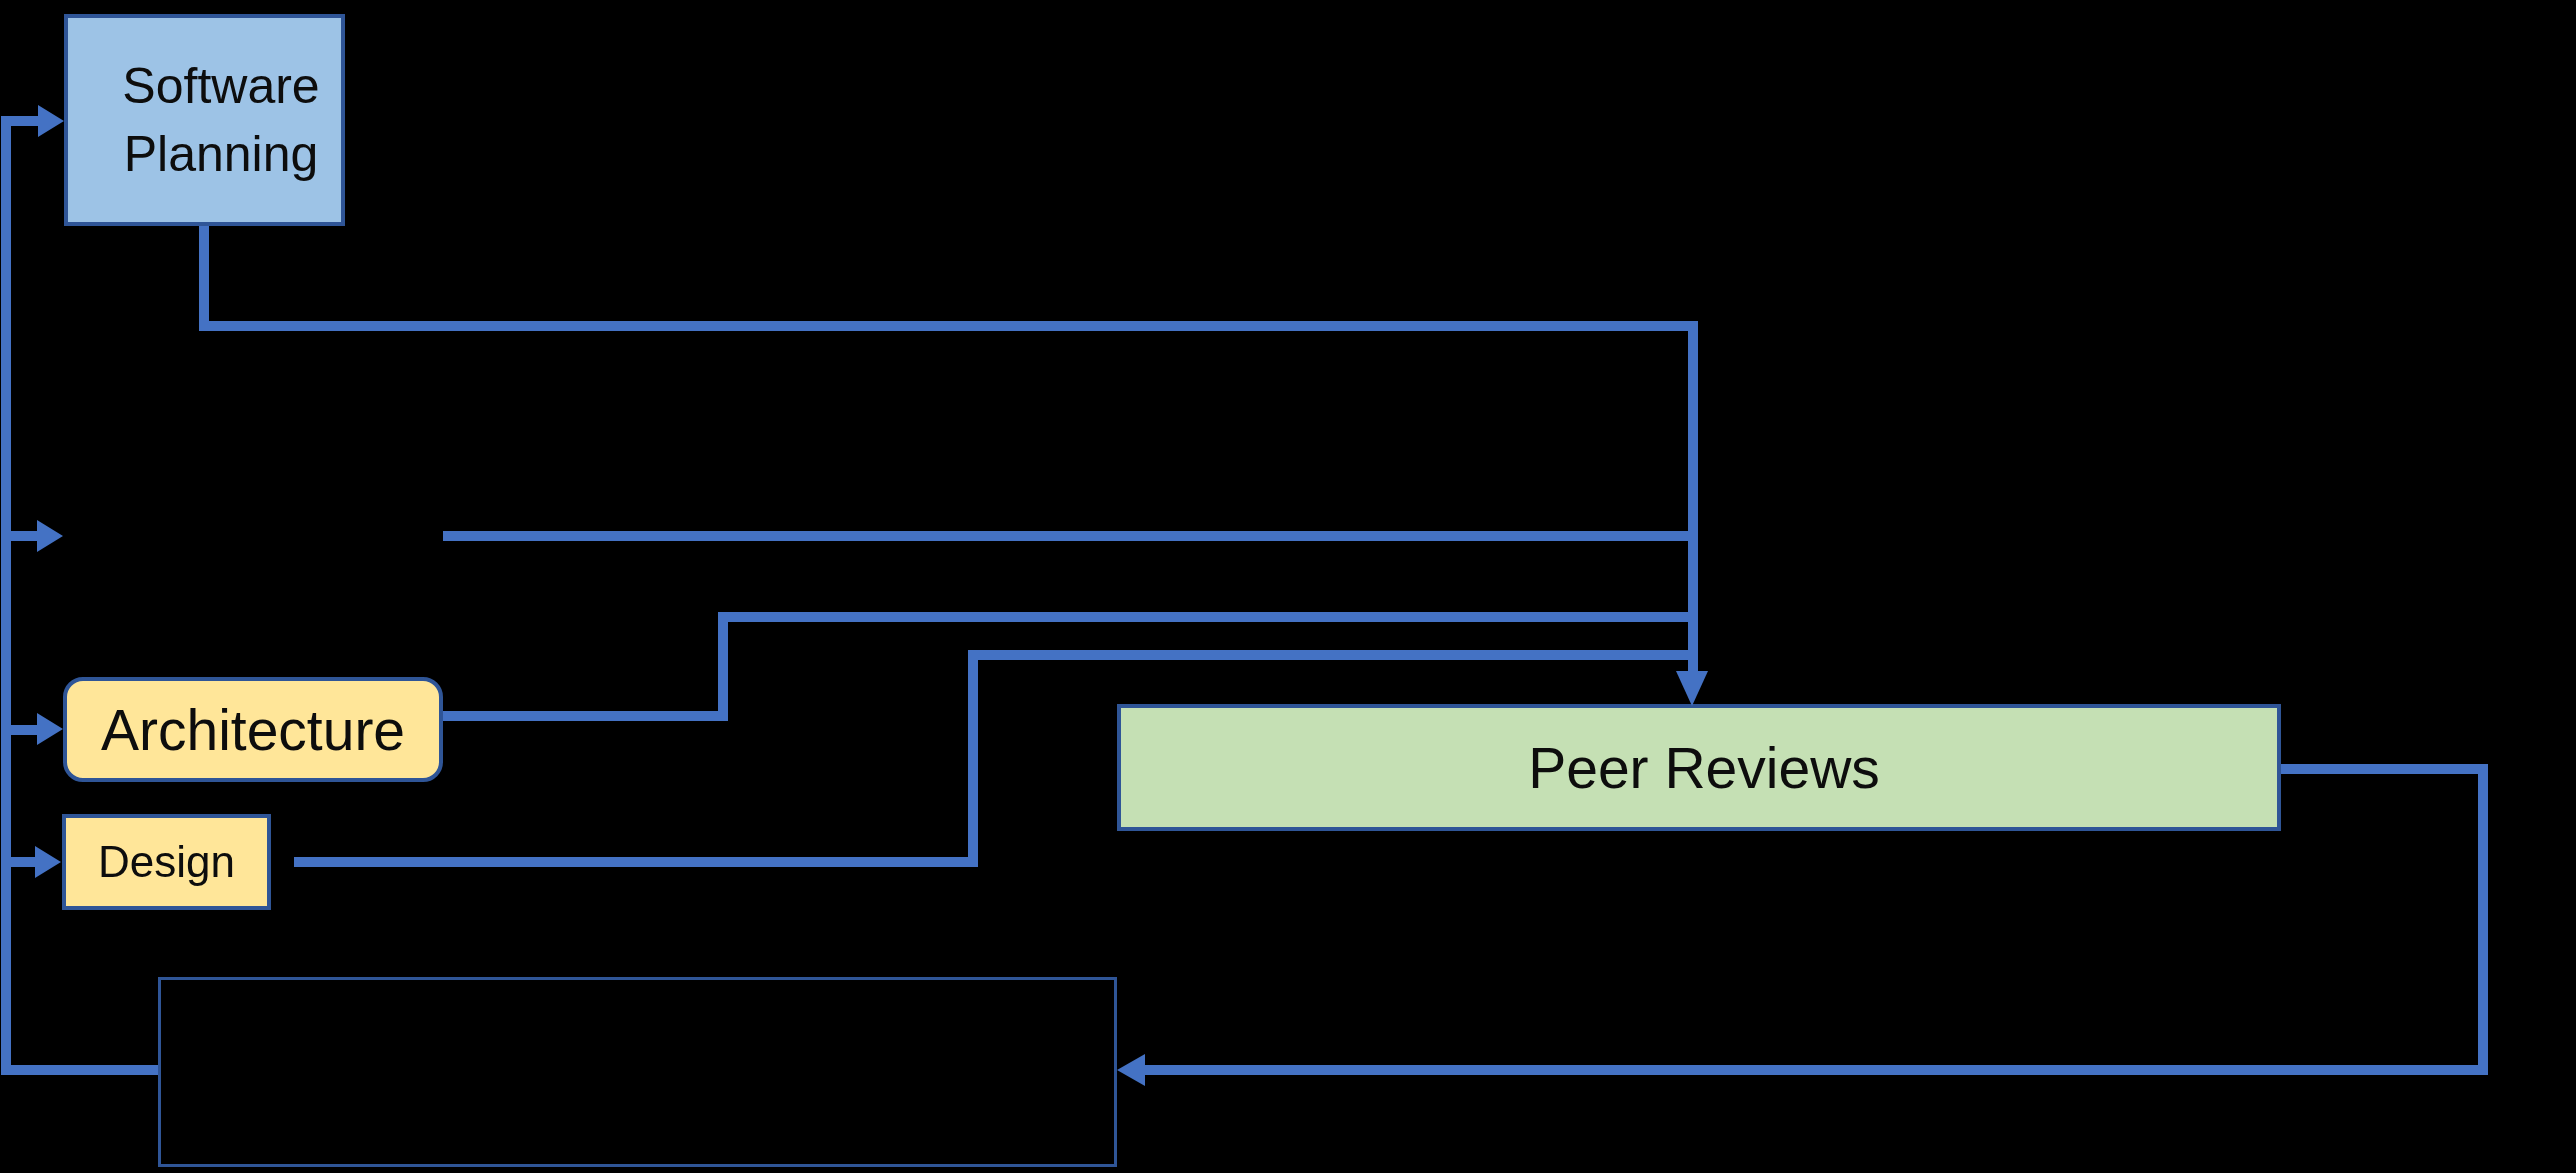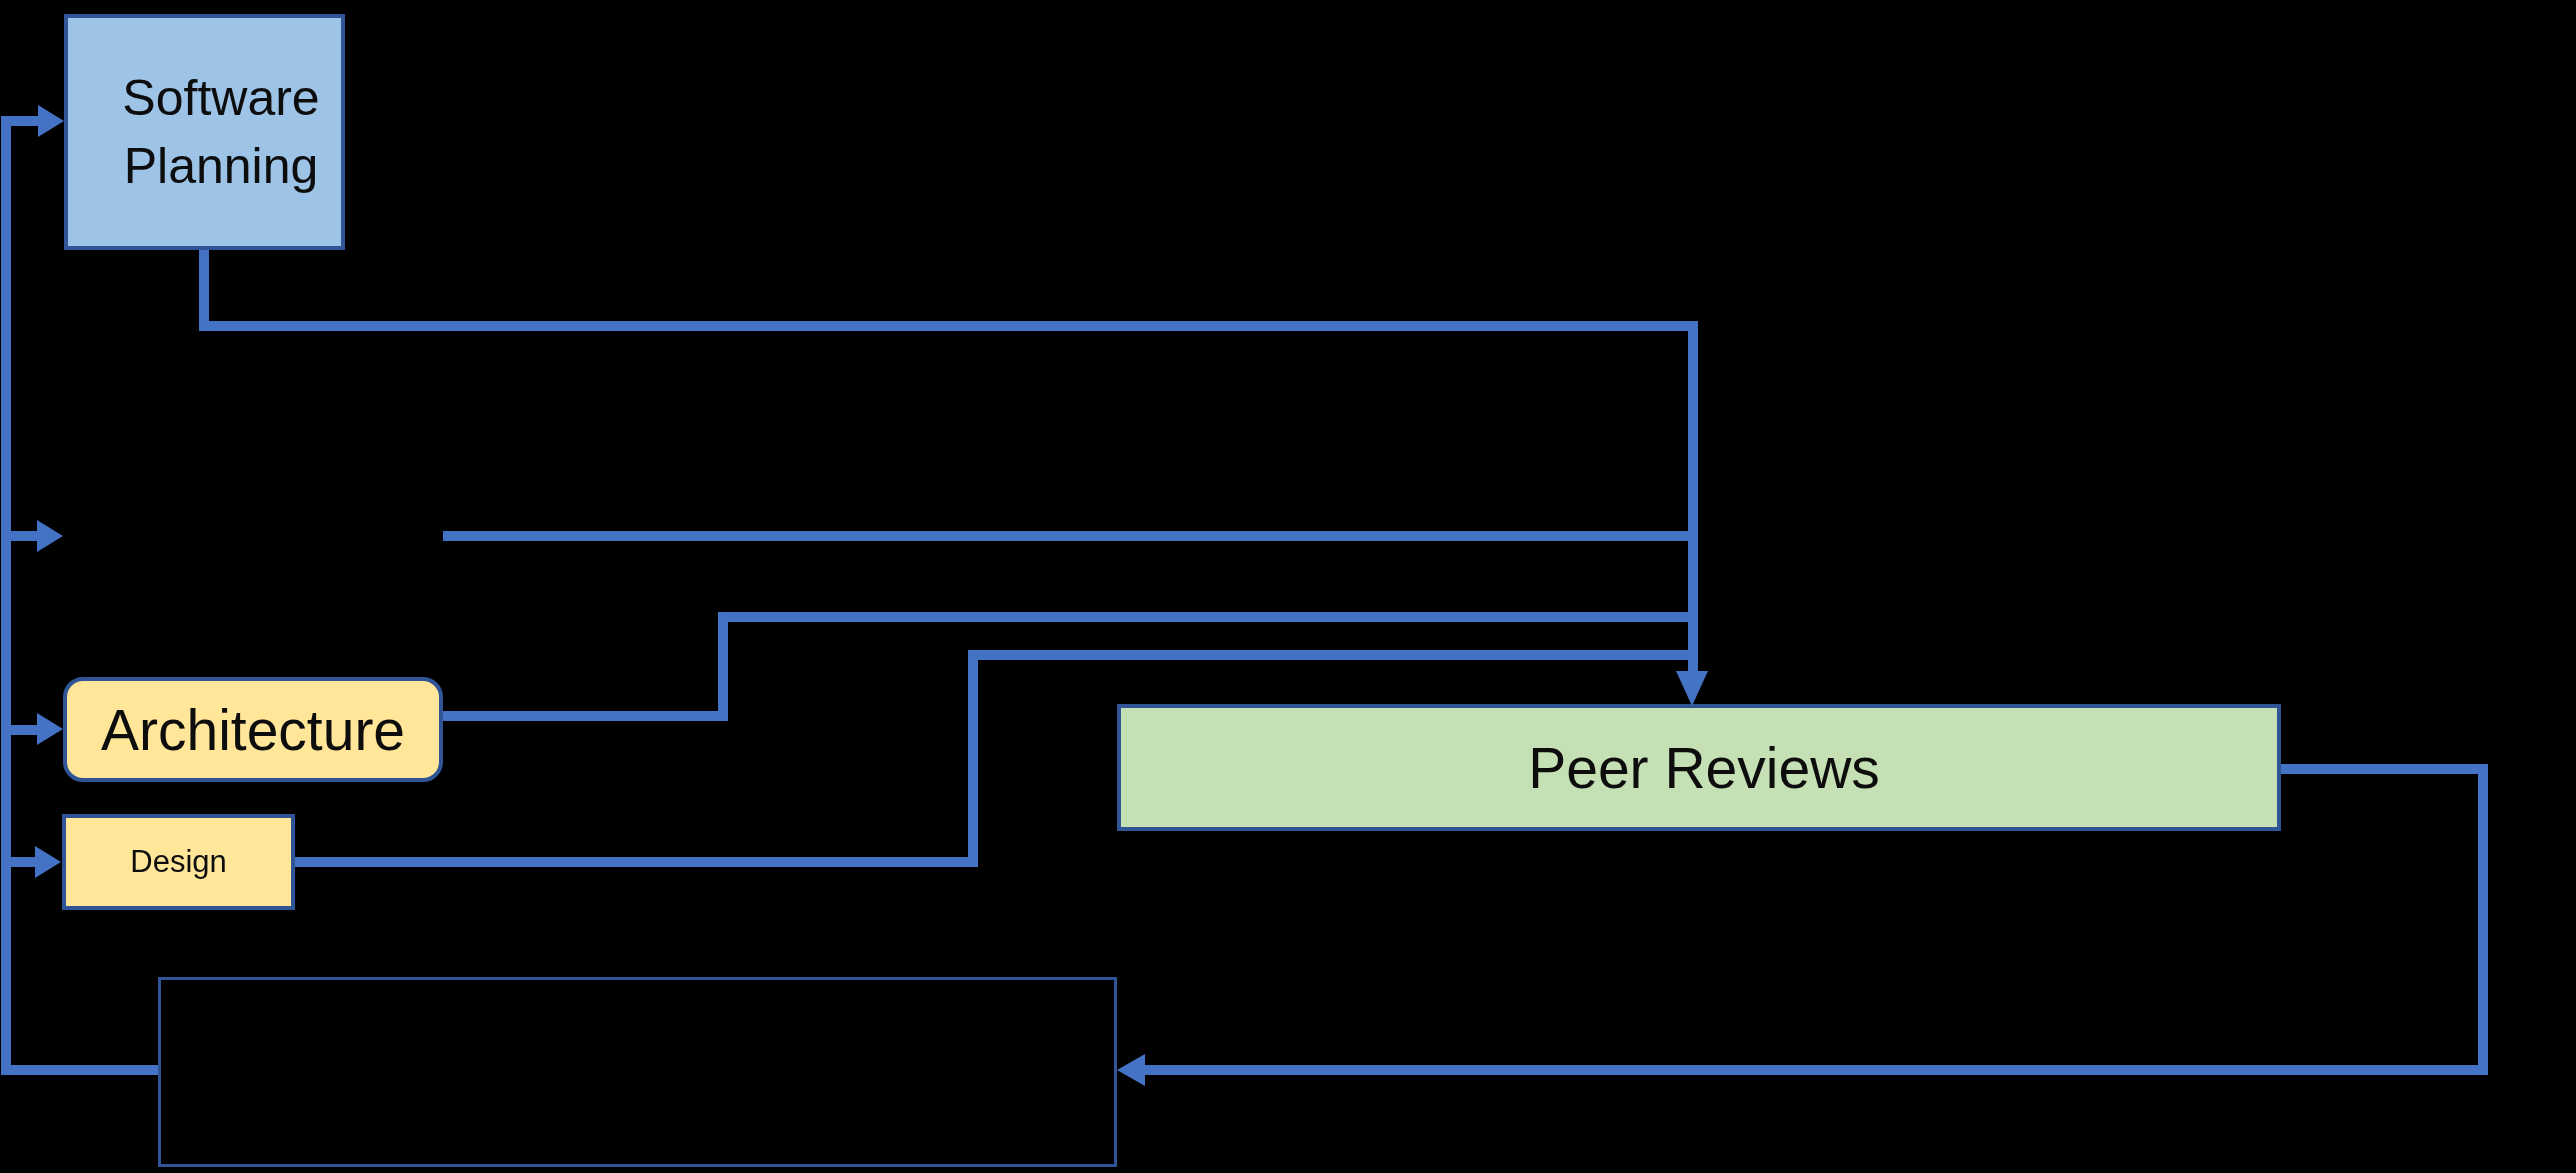--- a/index.html
+++ b/index.html
@@ -28,24 +28,24 @@
     justify-content:center;
     text-align:center;
     color:var(--text);
   }
   .seg{position:absolute;background:var(--line);}
   .arr{position:absolute;width:0;height:0;}
   .arr.right{border-top:16px solid transparent;border-bottom:16px solid transparent;border-left:26px solid var(--line);}
   .arr.left{border-top:16.6px solid transparent;border-bottom:16.6px solid transparent;border-right:28px solid var(--line);}
   .arr.down{border-left:16.6px solid transparent;border-right:16.6px solid transparent;border-top:35px solid var(--line);}
 
-  #node-slcp{left:64px;top:14px;width:281px;height:236px;background:var(--slcp-fill);font-size:50px;line-height:68px;padding-left:33px;}
+  #node-slcp{left:64px;top:14px;width:281px;height:212px;background:var(--slcp-fill);font-size:50px;line-height:68px;padding-left:33px;}
   #node-requirements{left:63px;top:475px;width:381px;height:123px;background:var(--phase-fill);font-size:58px;}
   #node-architecture{left:63px;top:677px;width:380px;height:105px;background:var(--phase-fill);font-size:57px;border-radius:20px;}
-  #node-design{left:62px;top:814px;width:233px;height:96px;background:var(--phase-fill);font-size:31px;}
+  #node-design{left:62px;top:814px;width:209px;height:96px;background:var(--phase-fill);font-size:44px;}
   #node-peer-reviews{left:1117px;top:704px;width:1164px;height:127px;background:var(--review-fill);font-size:57px;padding-left:10px;}
   #node-feedback{left:158px;top:977px;width:959px;height:190px;background:transparent;border-width:3.5px;}
 </style>
 </head>
 <body>
 
 <div class="canvas">
 
   <div class="seg" style="left:1.4px;top:116px;width:9.7px;height:959px;"></div>
 

